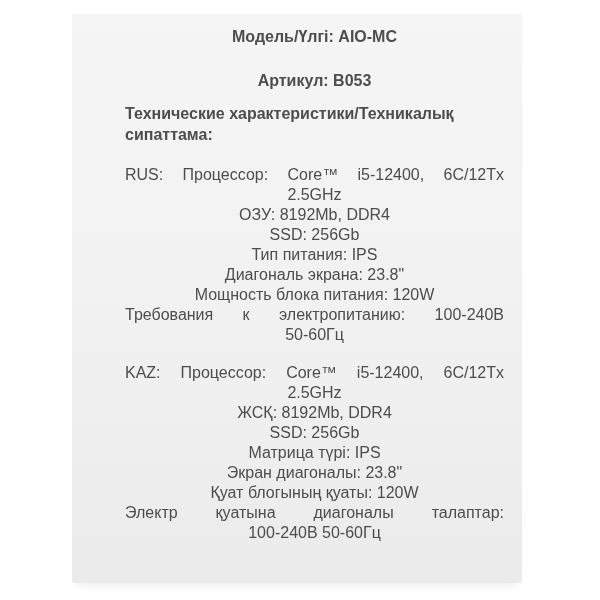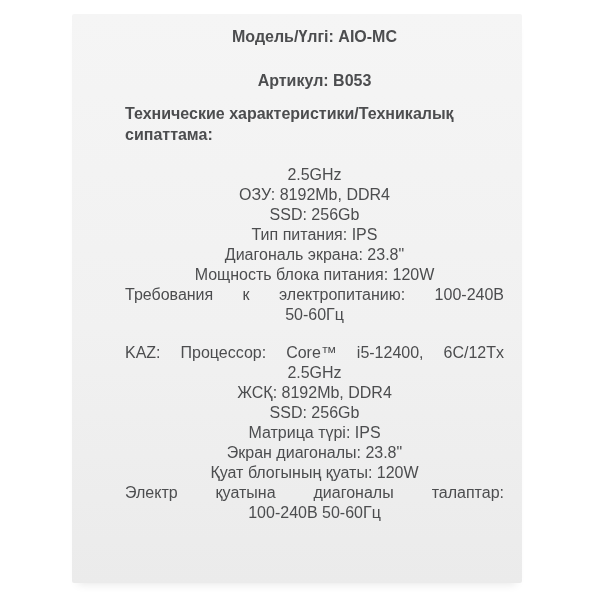--- a/index.html
+++ b/index.html
@@ -64,20 +64,21 @@
   <div class="label-card">
     <div class="content">
 
       <div class="h-line model-line">Модель/Үлгі: AIO-MC</div>
 
       <div class="h-line article-line">Артикул: B053</div>
 
       <div class="section-title">Технические характеристики/Техникалық сипаттама:</div>
 
       <div class="spec-block">
+        <div class="spec-line justify">RUS: Процессор: Core™ i5-12400, 6C/12Tx</div>
         <div class="spec-line">2.5GHz</div>
         <div class="spec-line">ОЗУ: 8192Mb, DDR4</div>
         <div class="spec-line">SSD: 256Gb</div>
         <div class="spec-line">Тип питания: IPS</div>
         <div class="spec-line">Диагональ экрана: 23.8"</div>
         <div class="spec-line">Мощность блока питания: 120W</div>
         <div class="spec-line justify">Требования к электропитанию: 100-240В</div>
         <div class="spec-line">50-60Гц</div>
       </div>
 

